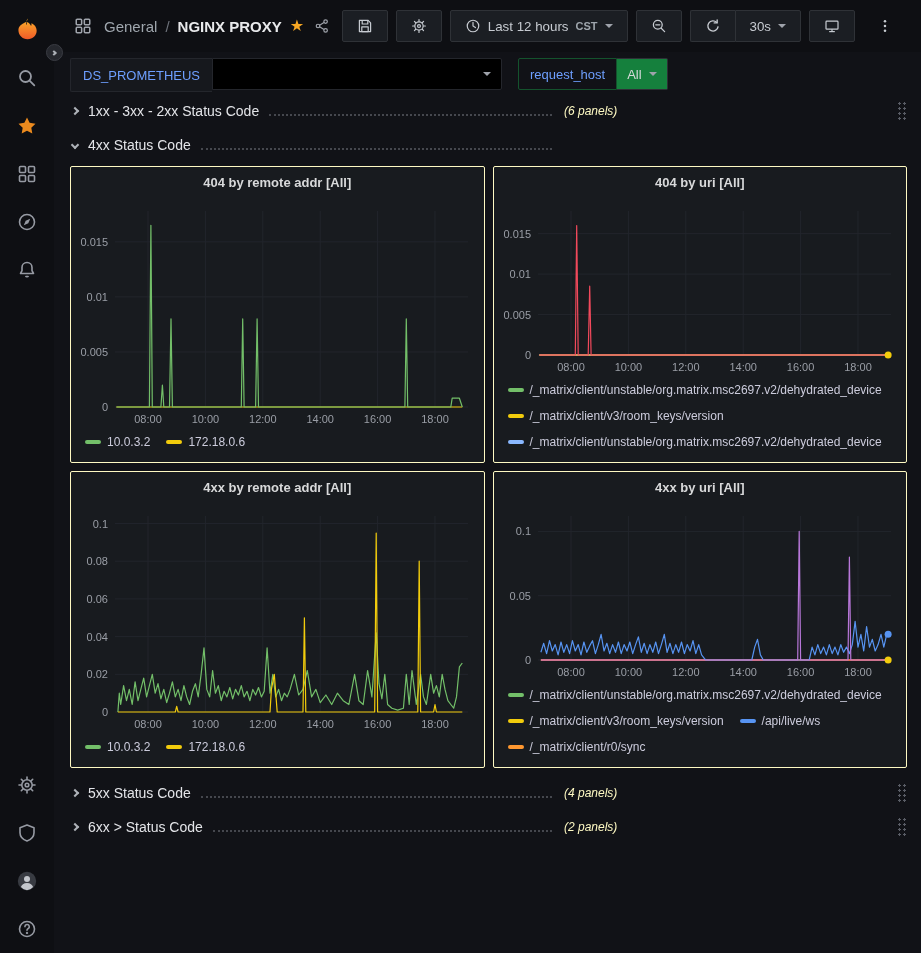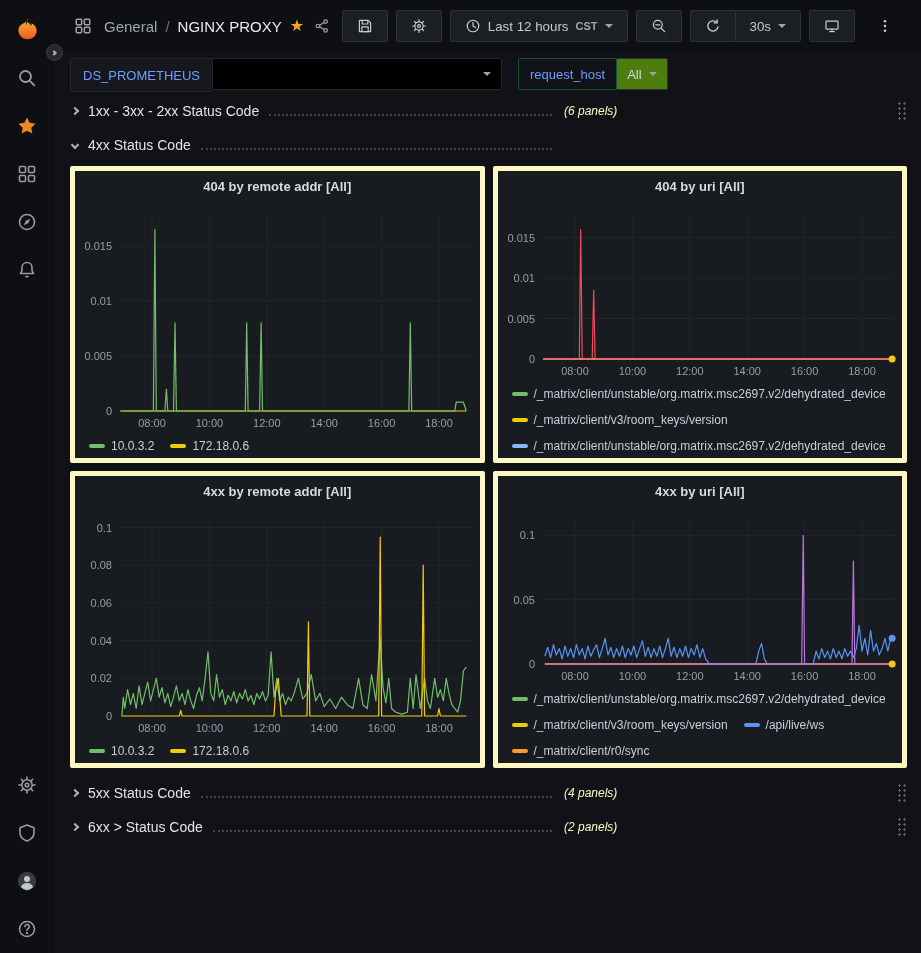--- a/index.html
+++ b/index.html
@@ -23,21 +23,21 @@
   
   .main{flex:1;display:flex;flex-direction:column;min-width:0}
 
   
   .navbar{height:52px;flex:none;display:flex;align-items:center;background:#0e0f13;padding:0 14px 0 20px;gap:8px}
   .crumb-icon{color:#9fa3ab;display:flex}
   .crumb-icon svg{width:18px;height:18px}
   .crumb{display:flex;align-items:center;gap:8px;margin-left:4px}
   .crumb-section{color:#9fa6ad;font-size:15px;cursor:pointer}
   .crumb-sep{color:#6f737b;font-size:15px}
-  .crumb-title{color:#e9eaec;font-size:15px;font-weight:400;cursor:pointer}
+  .crumb-title{color:#e9eaec;font-size:15px;font-weight:700;cursor:pointer}
   .star-glyph{font-size:16px;line-height:1;cursor:pointer}
   .share-btn{color:#9fa3ab;display:flex;cursor:pointer;margin-left:2px}
   .share-btn svg{width:16px;height:16px}
   .nav-right{margin-left:auto;display:flex;align-items:center;gap:8px}
   .nav-btn{height:32px;min-width:32px;padding:0 14px;display:flex;align-items:center;justify-content:center;gap:7px;
     background:#1b1e23;border:1px solid #2f3237;border-radius:2px;color:#c7cbd1;cursor:pointer;white-space:nowrap}
   .nav-btn svg{width:16px;height:16px}
   .caret{width:0;height:0;border-left:4px solid transparent;border-right:4px solid transparent;border-top:4px solid #9fa3ab}
   .tz{font-size:11px;color:#9fa6ad;font-weight:700}
   .btn-group{display:flex}
@@ -48,36 +48,36 @@
   
   .submenu{height:44px;flex:none;display:flex;align-items:center;padding:0 14px 0 16px;gap:16px}
   .var-group{display:flex;align-items:stretch;height:32px}
   .var-label{display:flex;align-items:center;padding:16px 12px;background:#16181d;border:1px solid #24262c;
     border-right:none;border-radius:2px 0 0 2px;color:#6e9fff;font-size:13px;cursor:pointer}
   .var-value-black{width:290px;background:#000;border:1px solid #24262c;border-radius:0 2px 2px 0;
     display:flex;align-items:center;justify-content:flex-end;padding:0 10px;cursor:pointer}
   .chip-label{display:flex;align-items:center;padding:0 11px;border:1px solid #14532d;border-radius:2px 0 0 2px;
     color:#6e9fff;font-size:13px;cursor:pointer;background:#111217}
   .chip-value{display:flex;align-items:center;gap:7px;padding:0 10px;border:1px solid #2e3036;border-left:none;
-    border-radius:0 2px 2px 0;color:#d8d9da;font-size:13px;cursor:pointer;background:#4d7c0f}
+    border-radius:0 2px 2px 0;color:#d8d9da;font-size:13px;cursor:pointer;background:#15803d}
 
   
   .dashboard{flex:1;overflow:hidden;padding:2px 14px 0 16px;position:relative}
   .row-head{display:flex;align-items:center;height:26px;margin-bottom:8px;cursor:pointer}
   .row-left{display:flex;align-items:center;width:490px;min-width:0}
   .row-left .chev{flex:none;margin:0 10px 0 2px}
   .row-title{font-size:14px;font-weight:400;color:#e3e4e8;white-space:nowrap}
   .row-leader{flex:1;height:10px;border-bottom:2px dotted #45474e;margin:0 8px 0 10px;min-width:0}
   .row-count{font-size:12px;font-style:italic;color:#fef9c3;white-space:nowrap;margin-left:4px}
   .row-spacer{flex:1}
   .row-handle{width:10px;height:20px;cursor:grab;flex:none;
     background-image:radial-gradient(#5a5d66 1px,transparent 1.3px);background-size:5px 5px}
 
   .panel-grid{display:grid;grid-template-columns:1fr 1fr;gap:8px;margin-bottom:12px}
-  .panel{background:#181b1f;border:5px solid #fef9c3;border-radius:2px;height:297px;
+  .panel{background:#181b1f;border:1px solid #fef9c3;border-radius:2px;height:297px;
     display:flex;flex-direction:column;overflow:hidden}
   .panel-title{height:30px;flex:none;display:flex;align-items:center;justify-content:center;
     font-size:13px;font-weight:700;color:#d8d9da;cursor:pointer}
   .chart{flex:none;position:relative}
   .chart.tall{height:232px}
   .chart.short{height:180px}
   .legend{flex:1;overflow:hidden;display:flex;flex-wrap:wrap;align-content:flex-start;
     padding:6px 8px 0 14px;column-gap:16px;row-gap:12px}
   .legend-item{display:flex;align-items:center;gap:6px;white-space:nowrap;cursor:pointer;height:14px}
   .legend-swatch{width:16px;height:4px;border-radius:2px;flex:none}

